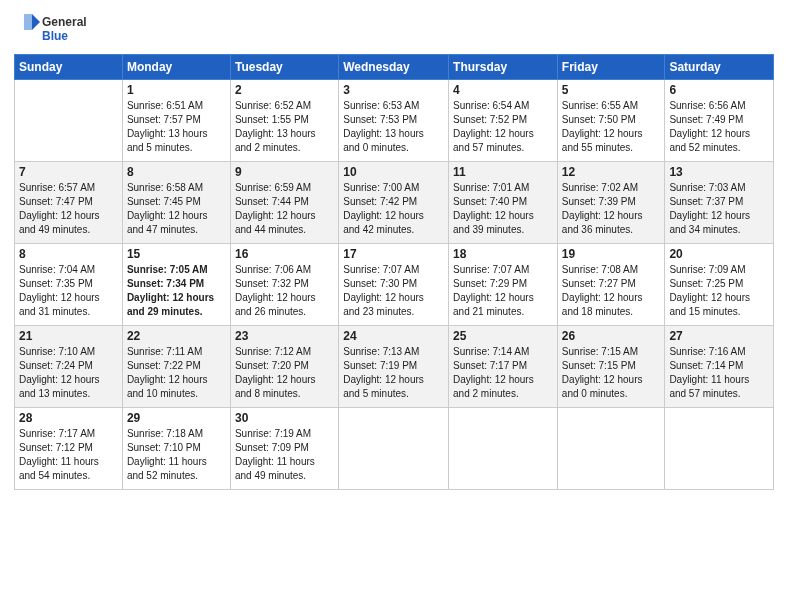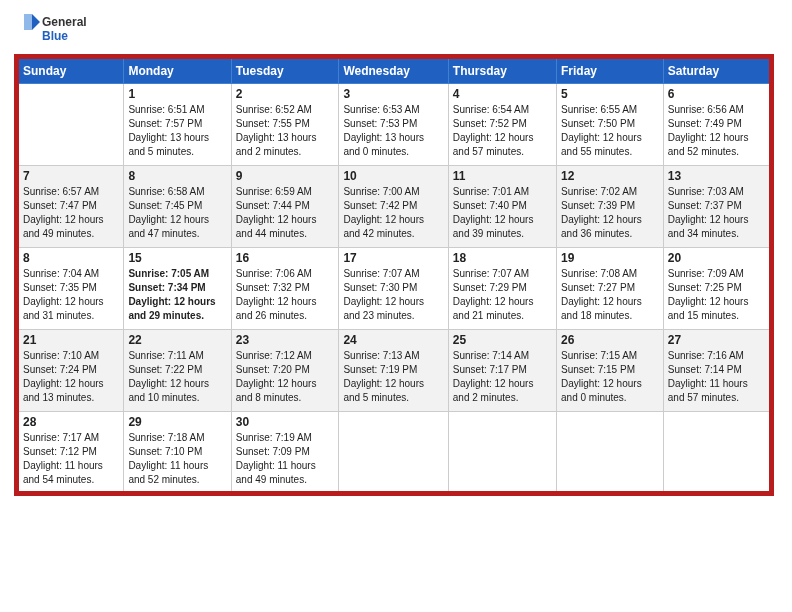--- a/index.html
+++ b/index.html
@@ -35,21 +35,21 @@
       font-weight: bold;
       color: #222;
     }
     .location {
       font-size: 13px;
       color: #444;
     }
     .calendar {
       width: 100%;
       border-collapse: collapse;
-      border: 5px solid #b91c1c;
+      border: 1px solid #b91c1c;
     }
     .calendar th {
       background: #2060c0;
       color: #fff;
       font-size: 12px;
       font-weight: bold;
       padding: 5px 4px;
       border: 1px solid #4080d0;
       text-align: left;
     }
@@ -121,21 +121,21 @@
           <td>
             <span class="day-num">1</span>
             <div class="cell-info" style="white-space: pre-line;">Sunrise: 6:51 AM
 Sunset: 7:57 PM
 Daylight: 13 hours
 and 5 minutes.</div>
           </td>
           <td>
             <span class="day-num">2</span>
             <div class="cell-info" style="white-space: pre-line;">Sunrise: 6:52 AM
-Sunset: 7:55 PM
+Sunset: 1:55 PM
 Daylight: 13 hours
 and 2 minutes.</div>
           </td>
           <td>
             <span class="day-num">3</span>
             <div class="cell-info" style="white-space: pre-line;">Sunrise: 6:53 AM
 Sunset: 7:53 PM
 Daylight: 13 hours
 and 0 minutes.</div>
           </td>

